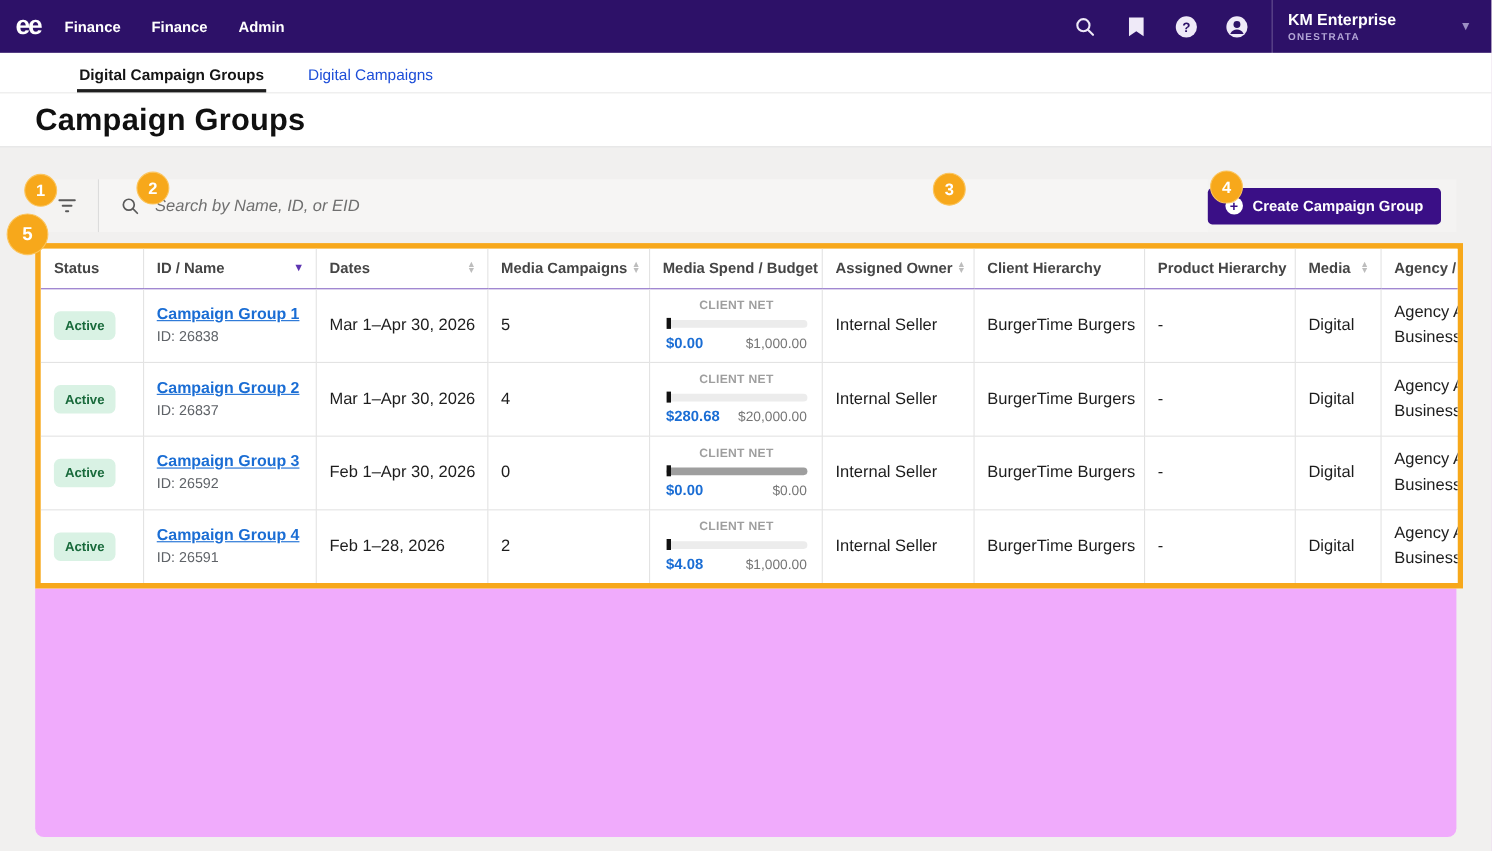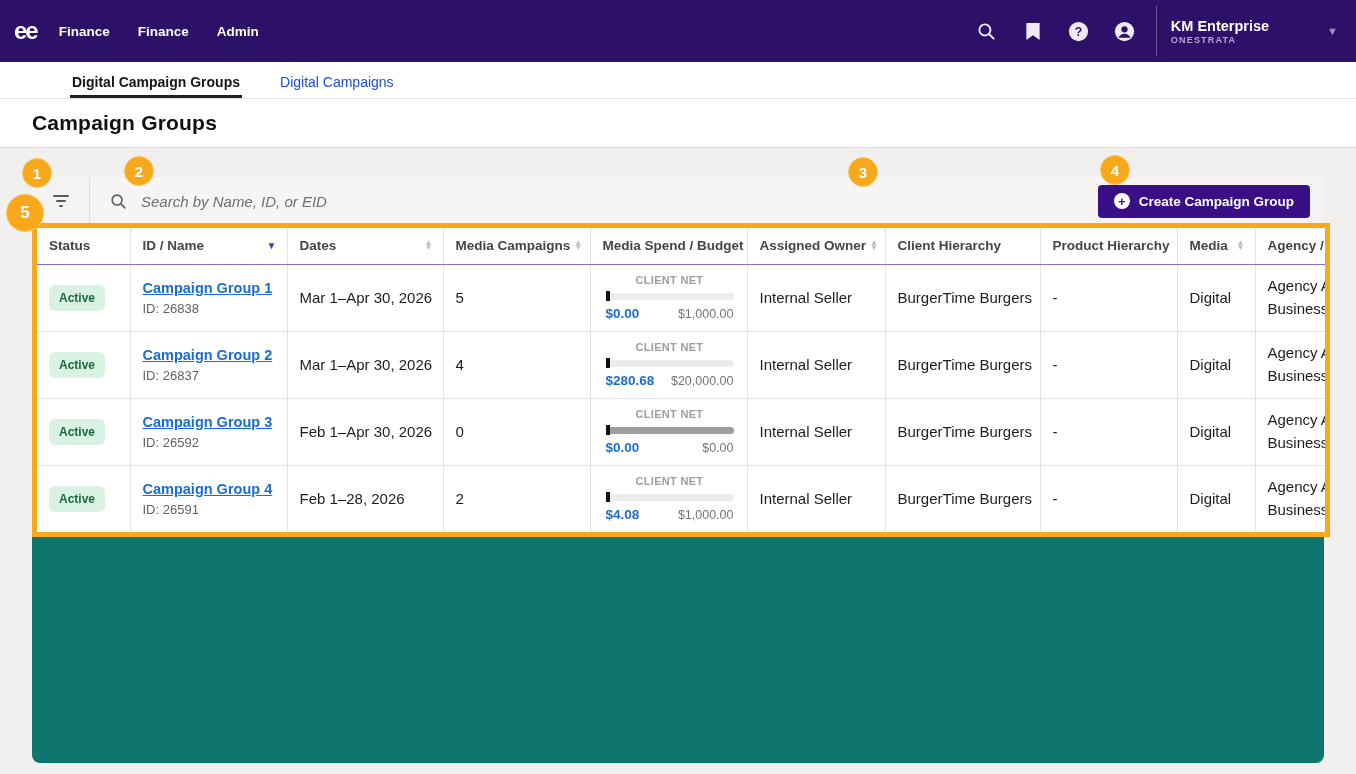--- a/index.html
+++ b/index.html
@@ -1,19 +1,19 @@
 <!DOCTYPE html>
 <html><head>
 <meta charset="utf-8">
 <style>
   * { margin:0; padding:0; box-sizing:border-box; }
   html,body { width:1356px; height:774px; font-family:"Liberation Sans", sans-serif; background:#f1f0ef; overflow:hidden; }
 
   
-  .navbar { height:62px; background:#2d1168; display:flex; align-items:center; padding:0 12px 0 14px; position:relative;justify-content:center; }
+  .navbar { height:48px; background:#2d1168; display:flex; align-items:center; padding:0 12px 0 14px; position:relative;justify-content:center; }
   .brand { color:#fff; font-weight:bold; font-size:24px; letter-spacing:-2px; margin-right:22px; line-height:1; }
   .nav-items { display:flex; align-items:center; gap:28px; }
   .nav-item { color:#fff; font-size:13.5px; font-weight:700; cursor:pointer; white-space:nowrap; }
   .nav-item.pill { background:#5f4796; padding:9px 18px; border-radius:18px; }
   .nav-right { margin-left:auto; display:flex; align-items:center; }
   .nav-icon { width:46px; height:50px; display:flex; align-items:center; justify-content:center; cursor:pointer; }
   .nav-icon svg { display:block; }
   .nav-divider { width:1px; height:50px; background:rgba(255,255,255,.28); margin:0 0 0 8px; }
   .tenant { display:flex; align-items:center; padding:0 6px 0 14px; min-width:140px; cursor:pointer; }
   .tenant-text { display:flex; flex-direction:column; }
@@ -21,38 +21,38 @@
   .tenant-org { color:#b3a6d6; font-size:9px; font-weight:700; letter-spacing:1.2px; }
   .tenant-caret { color:#9c8fc4; font-size:11px; margin-left:58px; }
 
   
   .tabbar { height:37px; background:#fff; display:flex; align-items:flex-end; padding-left:70px; gap:36px; border-bottom:1px solid #e4e4e4; }
   .tab { font-size:14px; color:#1d4ed8; padding:9px 2px 8px; cursor:pointer; }
   .tab.active { color:#151515; font-weight:700; border-bottom:3px solid #1f1f1f; padding-bottom:5px; }
 
   
   .titlebar { height:49px; background:#fff; display:flex; align-items:center; padding-left:32px; border-bottom:1px solid #dedede; }
-  .page-title { font-size:21px; font-weight:800; color:#101010; letter-spacing:.2px;text-align:right; }
+  .page-title { font-size:28px; font-weight:800; color:#101010; letter-spacing:.2px;text-align:right; }
 
   
   .content { position:relative; padding-top:29px; }
   .toolbar { margin:0 32px; height:48px; background:#f4f3f2; display:flex; align-items:center; }
   .filter-btn { width:58px; height:48px; display:flex; align-items:center; justify-content:center; border-right:1px solid #dcdcdc; cursor:pointer; }
   .search-wrap { flex:1; height:48px; background:#f6f5f4; display:flex; align-items:center; padding-left:20px; }
   .search-wrap svg { flex:none; }
   .search-input { flex:1; border:none; outline:none; background:transparent; font-size:15px; font-style:italic; color:#a16207; padding-left:14px; font-family:"Liberation Sans", sans-serif; }
   .search-input::placeholder { color:#6f6f6f; font-style:italic; }
   .archived { display:flex; align-items:center; gap:10px; padding:0 22px 0 8px; cursor:pointer; }
   .archived input { width:18px; height:18px; accent-color:#38128c; cursor:pointer; }
   .archived-label { font-size:15px; color:#1d1d1d; white-space:nowrap; }
   .create-btn { background:#3a0f86; color:#fff; border:none; border-radius:4px; height:33px; padding:0 16px; margin-right:14px; font-size:13.5px; font-weight:700; display:flex; align-items:center; gap:9px; cursor:pointer; font-family:"Liberation Sans", sans-serif; }
   .plus-circle { width:16px; height:16px; background:#fff; color:#3a0f86; border-radius:50%; font-size:13px; font-weight:700; display:flex; align-items:center; justify-content:center; line-height:1; }
 
   
-  .main-card { margin:0 32px; background:#0f766e; border-radius:0 0 8px 8px; height:538px; }
+  .main-card { margin:12px 32px; background:#f0abfc; border-radius:0 0 8px 8px; height:538px; }
   .table-frame { border:5px solid #f7a81b; width:1298px; margin-left:0; height:314px; overflow:hidden; background:#fff; position:relative; left:0; top:-2px; }
   table { border-collapse:collapse; table-layout:fixed; width:1360px; }
   col.c-status{width:93px} col.c-name{width:157px} col.c-dates{width:156px} col.c-camps{width:147px}
   col.c-spend{width:157px} col.c-owner{width:138px} col.c-client{width:155px} col.c-product{width:137px}
   col.c-media{width:78px} col.c-agency{width:142px}
   th { height:36px; font-size:13.5px; font-weight:700; color:#454545; text-align:left; padding:0 10px 0 12px; border-right:1px solid #e3e3e3; border-bottom:1px solid #8a6cc6; background:#fff; white-space:nowrap; overflow:hidden; }
   th:last-child { border-right:none; }
   .th-inner { display:flex; align-items:center; justify-content:space-between; gap:4px; }
   .sort-stack { display:flex; flex-direction:column; line-height:.55; color:#bdbdbd; font-size:8px; flex:none; cursor:pointer; }
   .sort-active { color:#5e35b1; font-size:10px; flex:none; cursor:pointer; }

